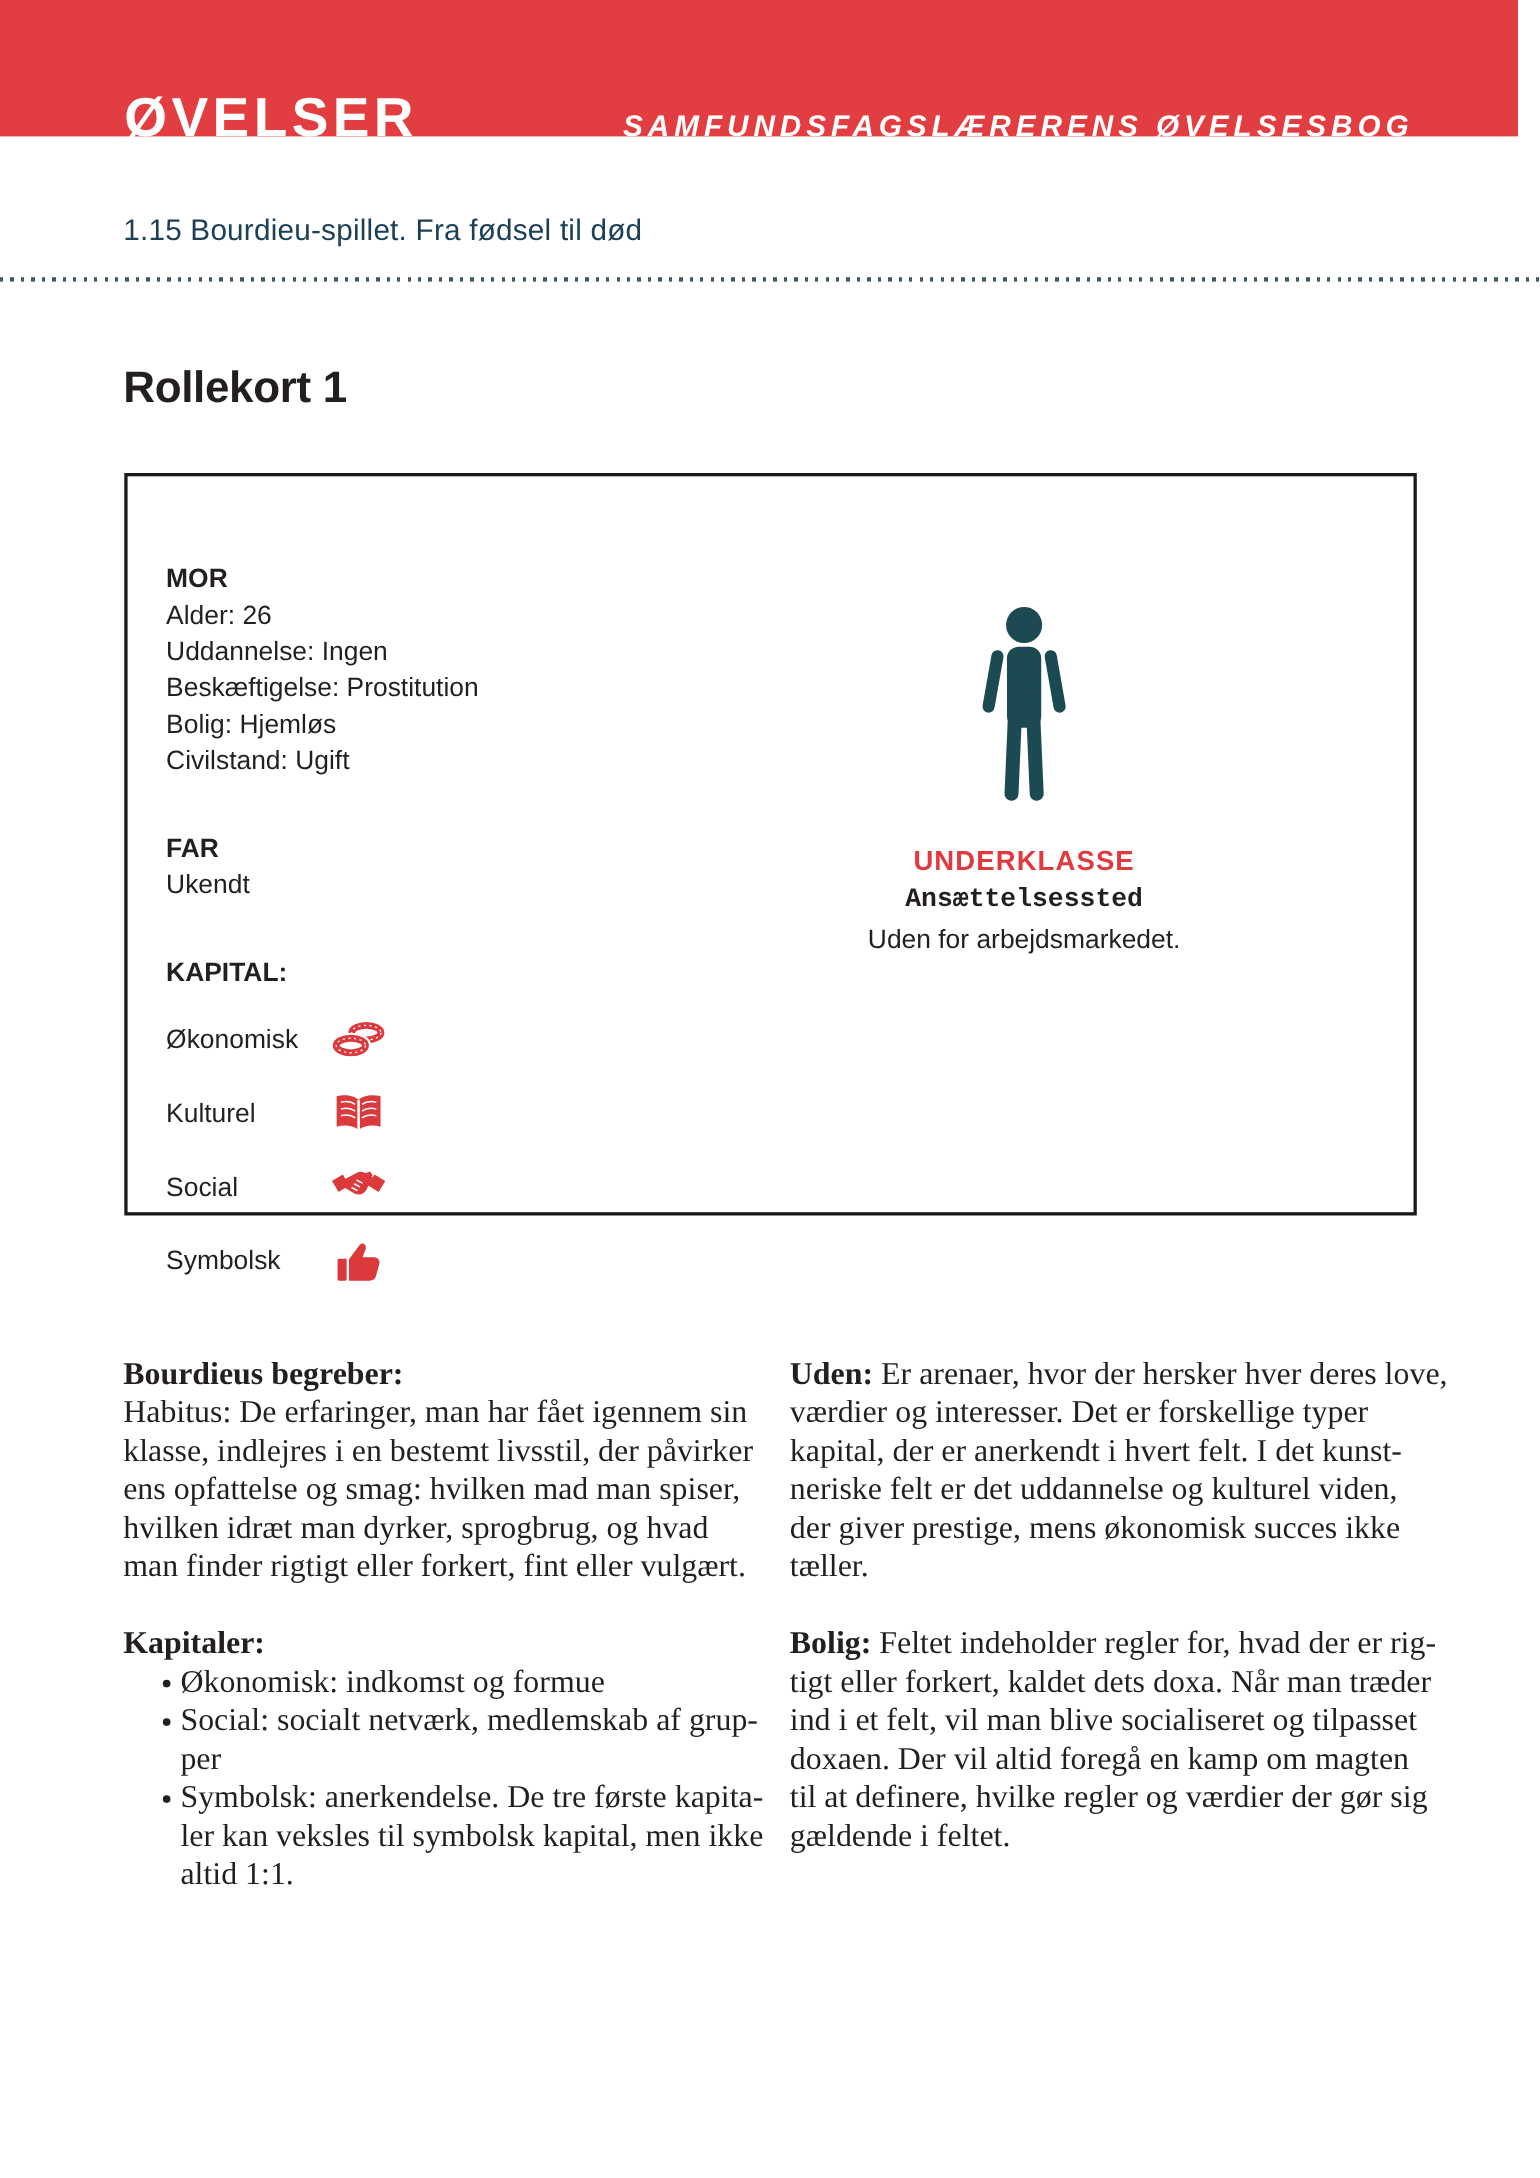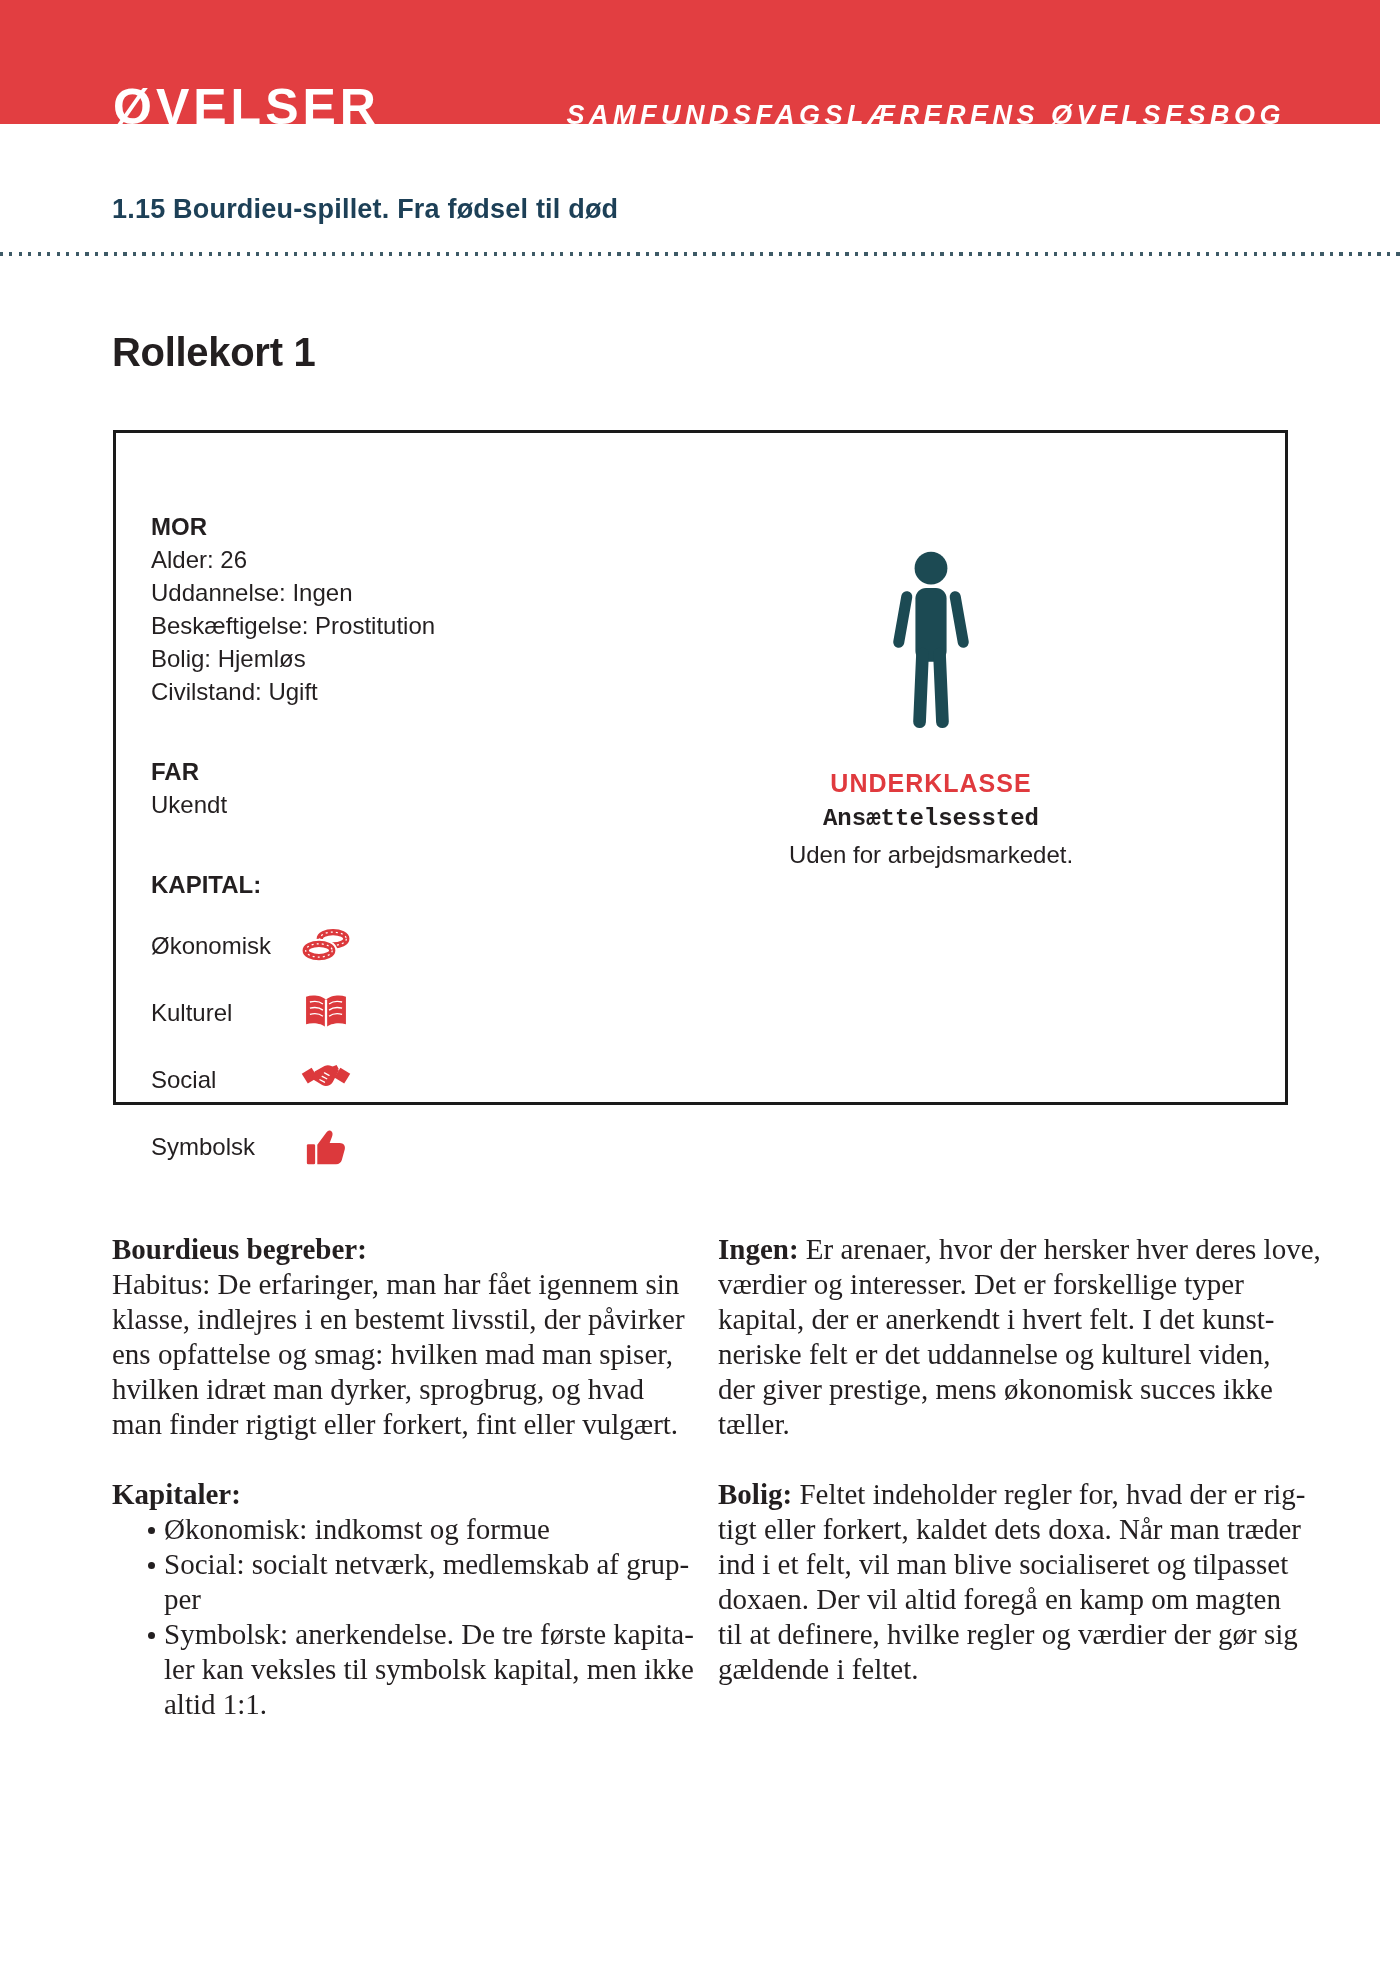--- a/index.html
+++ b/index.html
@@ -18,21 +18,21 @@
     color:#ffffff; font-weight:bold; font-size:50px; line-height:42px;
     letter-spacing:4px; white-space:nowrap;
   }
   .header-right{
     color:#ffffff; font-weight:bold; font-size:27px; line-height:42px;
     letter-spacing:4.5px; white-space:nowrap;font-style:italic;
   }
   
   .section-title{
     position:absolute; left:112px; top:194px;
-    font-size:27px; font-weight:bold; color:#1d4057; letter-spacing:.2px;
+    font-size:27px; font-weight:normal; color:#1d4057; letter-spacing:.2px;
   }
   .dotted-rule{
     position:absolute; left:0; top:252px; width:1400px; height:4px;
     background:repeating-linear-gradient(90deg,#3e5a66 0 3px,transparent 3px 9.5px);
   }
   
   .rollekort-title{
     position:absolute; left:112px; top:330px;
     font-size:40px; font-weight:bold; color:#231f20; letter-spacing:-.3px;
   }
@@ -203,21 +203,21 @@
         <li>Økonomisk: indkomst og formue</li>
         <li>Social: socialt netværk, medlemskab af grup-
 per</li>
         <li>Symbolsk: anerkendelse. De tre første kapita-
 ler kan veksles til symbolsk kapital, men ikke
 altid 1:1.</li>
       </ul>
     </div>
 
     <div class="col">
-      <p class="pre"><span class="serif-bold">Ingen:</span><span> Er arenaer, hvor der hersker hver deres love,
+      <p class="pre"><span class="serif-bold">Uden:</span><span> Er arenaer, hvor der hersker hver deres love,
 værdier og interesser. Det er forskellige typer
 kapital, der er anerkendt i hvert felt. I det kunst-
 neriske felt er det uddannelse og kulturel viden,
 der giver prestige, mens økonomisk succes ikke
 tæller.</span></p>
       <p class="pre para-gap"><span class="serif-bold">Bolig:</span><span> Feltet indeholder regler for, hvad der er rig-
 tigt eller forkert, kaldet dets doxa. Når man træder
 ind i et felt, vil man blive socialiseret og tilpasset
 doxaen. Der vil altid foregå en kamp om magten
 til at definere, hvilke regler og værdier der gør sig

